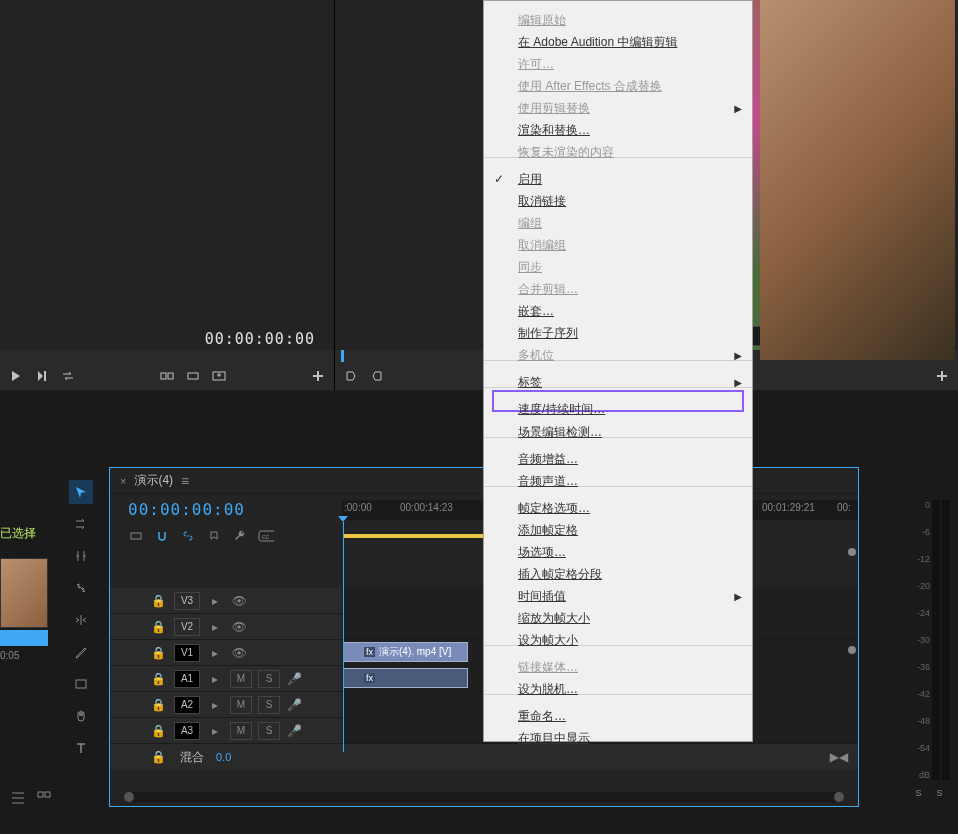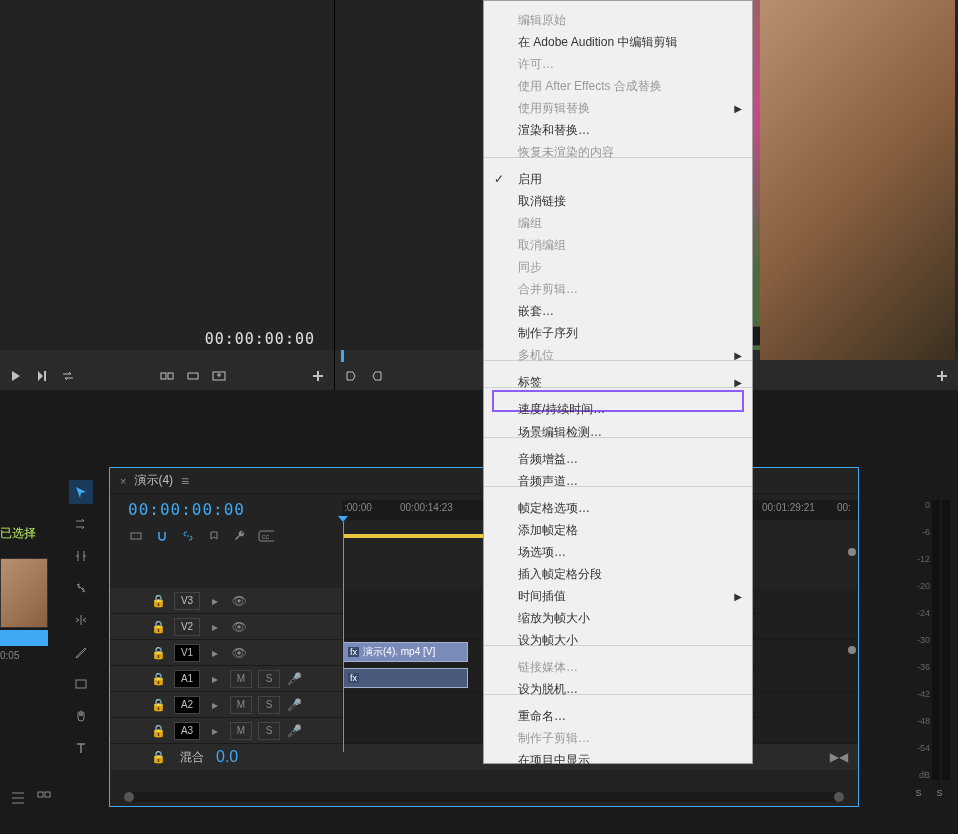--- a/index.html
+++ b/index.html
@@ -22,21 +22,21 @@
 
 .toolbar { position: absolute; bottom: 0; width: 100%; height: 28px; background: #2a2a2a; display: flex; align-items: center; padding: 0 8px; gap: 10px; }
 .tb-btn { width: 16px; height: 16px; display: flex; align-items: center; justify-content: center; color: #c0c0c0; cursor: pointer; }
 .tb-spacer { flex: 1; }
 
 .wrench-btn { position: absolute; right: 120px; bottom: 44px; width: 18px; height: 18px; color: #c0c0c0; }
 .zoom-select { position: absolute; right: 150px; bottom: 44px; width: 60px; height: 20px; background: #1a1a1a; border: 1px solid #444; }
 
 
 .context-menu { position: absolute; left: 483px; top: 0; width: 270px; background: #f0f0f0; border: 1px solid #a0a0a0; z-index: 100; }
-.menu-item { height: 22px; display: flex; align-items: center; padding: 16px 26px 0 34px; font-size: 12px; color: #333; cursor: pointer; position: relative; }
+.menu-item { height: 22px; display: flex; align-items: center; padding: 16px 26px 0 34px; font-size: 12px; color: #333; cursor: pointer; position: relative; text-decoration: underline; }
 .menu-item.disabled { color: #999; }
 .menu-sep { height: 1px; background: #d0d0d0; margin: 2px 0; }
 .menu-check { position: absolute; left: 10px; color: #333; }
 .menu-arrow { position: absolute; right: 10px; color: #333; font-size: 10px; }
 .menu-item.highlighted { border: 2px solid #8b5cf6; margin: 1px 8px; height: 22px; padding-left: 24px; }
 
 
 .timeline-panel { position: absolute; left: 109px; top: 467px; width: 750px; height: 340px; background: #232323; border: 1px solid #3fa9f5; }
 .tl-header { height: 26px; display: flex; align-items: center; padding: 0 10px; gap: 8px; border-bottom: 1px solid #1a1a1a; }
 .tl-close { color: #888; font-size: 11px; cursor: pointer; }
@@ -60,24 +60,24 @@
 .track { height: 26px; display: flex; align-items: center; border-bottom: 1px solid #1a1a1a; }
 .track-left { width: 232px; display: flex; align-items: center; gap: 6px; padding-left: 40px; background: #2a2a2a; height: 100%; }
 .track-right { flex: 1; background: #1f1f1f; height: 100%; position: relative; }
 .track-btn { width: 22px; height: 18px; display: flex; align-items: center; justify-content: center; color: #888; font-size: 10px; border: 1px solid #444; cursor: pointer; }
 .track-btn.active { background: #000000; color: #fff; border-color: #3fa9f5; }
 .track-btn.label { border: 1px solid #444; color: #c0c0c0; min-width: 26px; }
 .track-icn { width: 18px; height: 18px; display: flex; align-items: center; justify-content: center; color: #888; cursor: pointer; }
 
 .clip { position: absolute; left: 1px; top: 2px; height: 20px; background: #5a6b8a; border: 1px solid #3a4a6a; display: flex; align-items: center; padding: 0 4px; font-size: 10px; color: #fff; }
 .clip.sel { background: #7a8bba; border: 1px solid #a0b0d0; }
-.clip .fx { background: #3a4a6a; padding: 0 2px; margin-right: 4px; font-size: 9px; }
+.clip .fx { background: #3a4a6a; padding: 0 2px; margin-right: 4px; font-size: 9px; margin-left: 16px; }
 
 .mix-row { height: 26px; display: flex; align-items: center; padding-left: 40px; gap: 12px; background: #2a2a2a; }
-.mix-val { color: #3fa9f5; font-size: 16px; }
+.mix-val { color: #3fa9f5; font-size: 11px; }
 
 .tl-scroll { position: absolute; bottom: 4px; left: 14px; right: 14px; height: 10px; background: #1a1a1a; border-radius: 5px; }
 .tl-scroll-thumb { position: absolute; left: 0; width: 10px; height: 10px; background: #555; border-radius: 50%; }
 
 
 .left-tools { position: absolute; left: 66px; top: 480px; width: 30px; display: flex; flex-direction: column; gap: 8px; align-items: center; }
 .tool-btn { width: 24px; height: 24px; display: flex; align-items: center; justify-content: center; color: #888; cursor: pointer; }
 .tool-btn.active { color: #3fa9f5; background: #1a3a5a; }
 
 .sel-label { position: absolute; left: 0; top: 525px; width: 60px; color: #bef264; font-size: 12px; text-align: left; }
@@ -260,21 +260,20 @@
       <span>时间插值</span>
       <span class="menu-arrow">▶</span>
     </div>
   <div class="menu-item">缩放为帧大小</div>
   <div class="menu-item">设为帧大小</div>
   <div class="menu-sep"></div>
   <div class="menu-item disabled">链接媒体…</div>
   <div class="menu-item">设为脱机…</div>
   <div class="menu-sep"></div>
   <div class="menu-item">重命名…</div>
-  <div class="menu-item disabled">制作子剪辑…</div>
   <div class="menu-item">在项目中显示</div>
 </div>
 
 <div class="sel-label">已选择</div>
 <div class="thumb-clip"></div>
 <div class="thumb-label">
     <svg width="10" height="10">
       <rect width="10" height="10" fill="none"></rect>
     </svg>
   </div>

